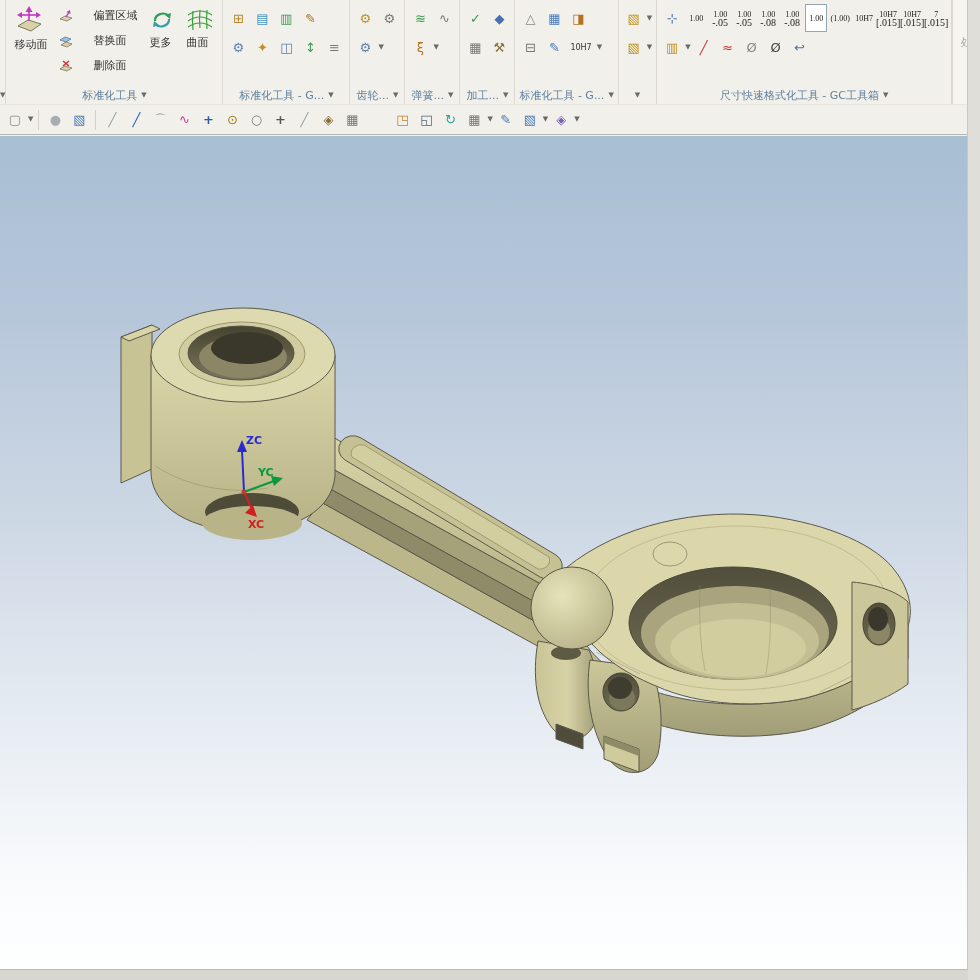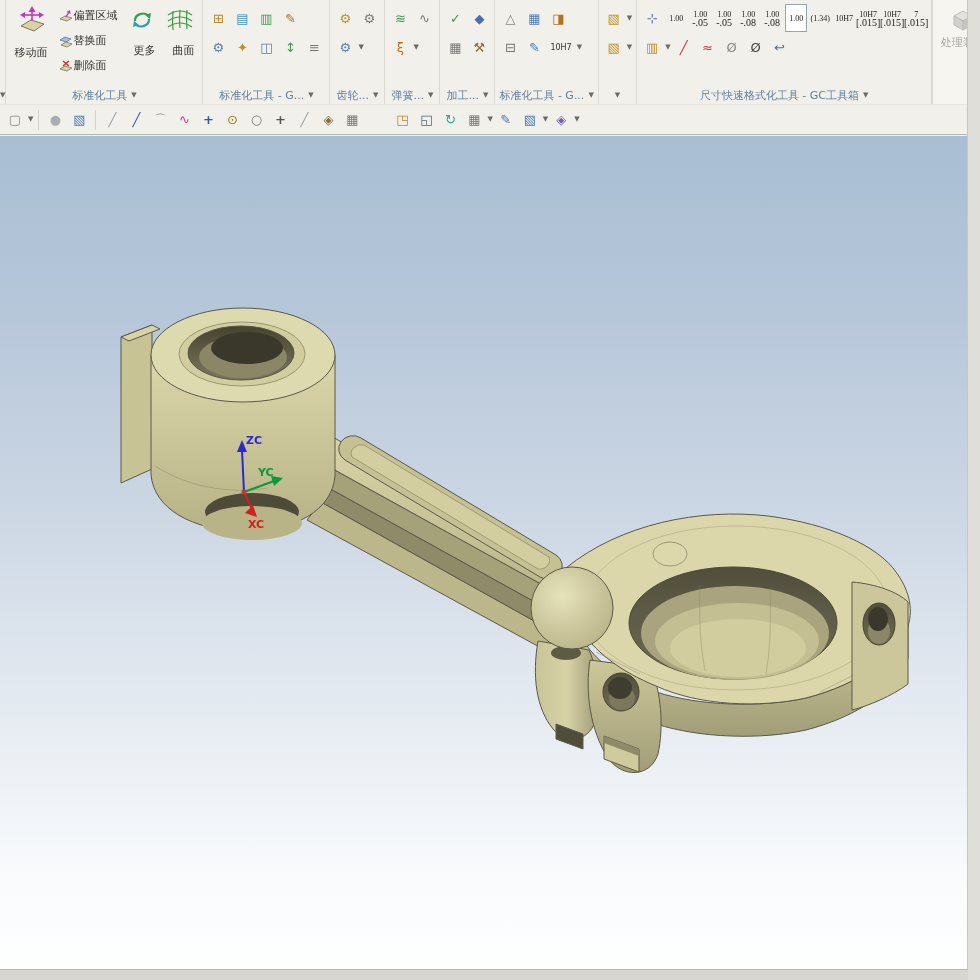--- a/index.html
+++ b/index.html
@@ -6,23 +6,23 @@
   body{width:980px;height:980px;overflow:hidden;background:#f2f0ea;
        font-family:"DejaVu Sans","Liberation Sans",sans-serif;-webkit-font-smoothing:antialiased}
   .app{position:relative;width:980px;height:980px}
 
   
   .ribbon{position:absolute;top:0;left:0;right:12px;height:104px;background:#f2f0ea;display:flex;box-sizing:border-box}
   .rb-group{display:flex;flex-direction:column;border-right:1px solid #dbd9d1;padding:3px 4px 0;box-sizing:border-box}
   .rb-content{flex:1;display:flex;align-items:flex-start;gap:3px}
   .rb-label{height:18px;display:flex;align-items:center;justify-content:center;font-size:11px;color:#5e7f9e;gap:4px;white-space:nowrap;cursor:default}
   .caret{font-size:7px;color:#6b6b66;line-height:1}
-  .bigbtn{display:flex;flex-direction:column;align-items:flex-end;padding:1px 3px;font-size:11px;color:#333;gap:10px;border:1px solid transparent;border-radius:3px;background:none;font-family:inherit;white-space:nowrap}
+  .bigbtn{display:flex;flex-direction:column;align-items:flex-start;padding:1px 3px;font-size:11px;color:#333;gap:2px;border:1px solid transparent;border-radius:3px;background:none;font-family:inherit;white-space:nowrap}
   .minicol{display:flex;flex-direction:column;justify-content:flex-start}
-  .minibtn{display:flex;align-items:center;gap:0;height:25px;font-size:11px;color:#333;padding:0 4px;border:1px solid transparent;border-radius:3px;background:none;font-family:inherit;white-space:nowrap}
+  .minibtn{display:flex;align-items:center;gap:20px;height:25px;font-size:11px;color:#333;padding:0 4px;border:1px solid transparent;border-radius:3px;background:none;font-family:inherit;white-space:nowrap}
   .gcol{display:flex;flex-direction:column;gap:3px;padding-top:2px}
   .grow{display:flex;align-items:center;gap:2px;height:26px}
   .cell{width:20px;height:20px;display:inline-flex;align-items:center;justify-content:center;font-size:13px;border-radius:2px;border:1px solid transparent}
   .txtcell{width:auto;min-width:20px;padding:0 2px;font-size:8px;color:#333}
   .dimp{display:flex;flex-direction:column;align-items:center;justify-content:center;width:22px;height:28px;border:1px solid transparent;background:none;padding:0;font-family:Liberation Serif, serif}
   .dimp .t{font-size:8px;color:#1a1a1a;line-height:9px;white-space:nowrap}
   .dimp .b{font-size:10px;color:#1a1a1a;line-height:8px;white-space:nowrap}
   .dimp.boxed{border:1px solid #97a5ae;background:#fff}
   .stub{width:14px;padding:3px 0 0}
   .pa-group{margin-left:auto;border-left:1px solid #dbd9d1;border-right:none;background:#f6f5f0;min-width:60px;align-items:center}
@@ -310,21 +310,21 @@
               </button>
             <button class="dimp">
                 <span class="t">1.00</span>
                 <span class="b">-.08</span>
               </button>
             <button class="dimp boxed">
                 <span class="t">1.00</span>
                 <span class="b"></span>
               </button>
             <button class="dimp">
-                <span class="t">(1.34)</span>
+                <span class="t">(1.00)</span>
                 <span class="b"></span>
               </button>
             <button class="dimp">
                 <span class="t">10H7</span>
                 <span class="b"></span>
               </button>
             <button class="dimp">
                 <span class="t">10H7</span>
                 <span class="b">[.015]</span>
               </button>

